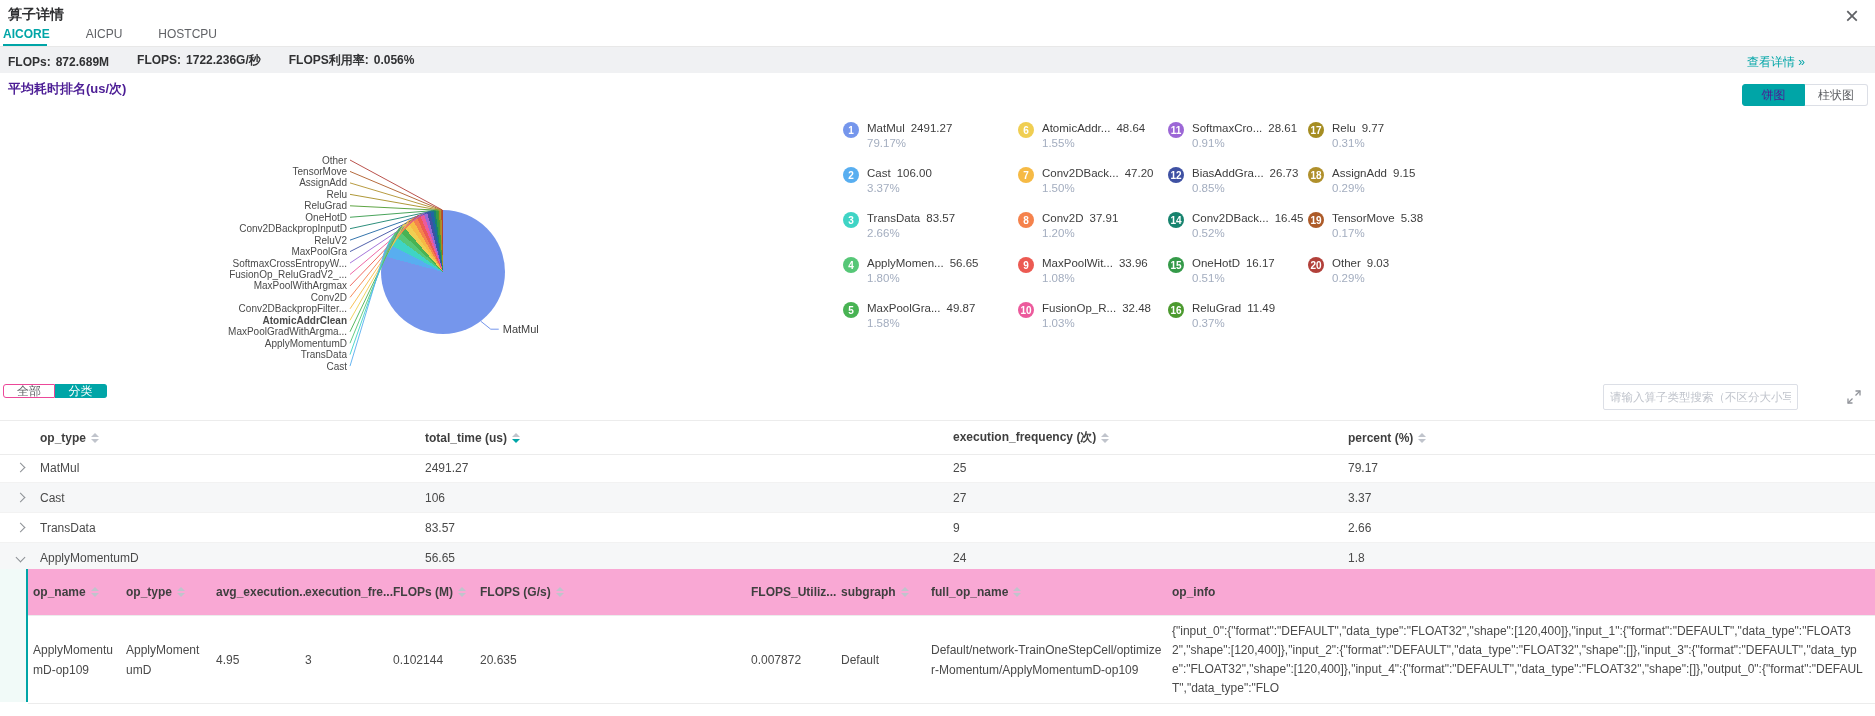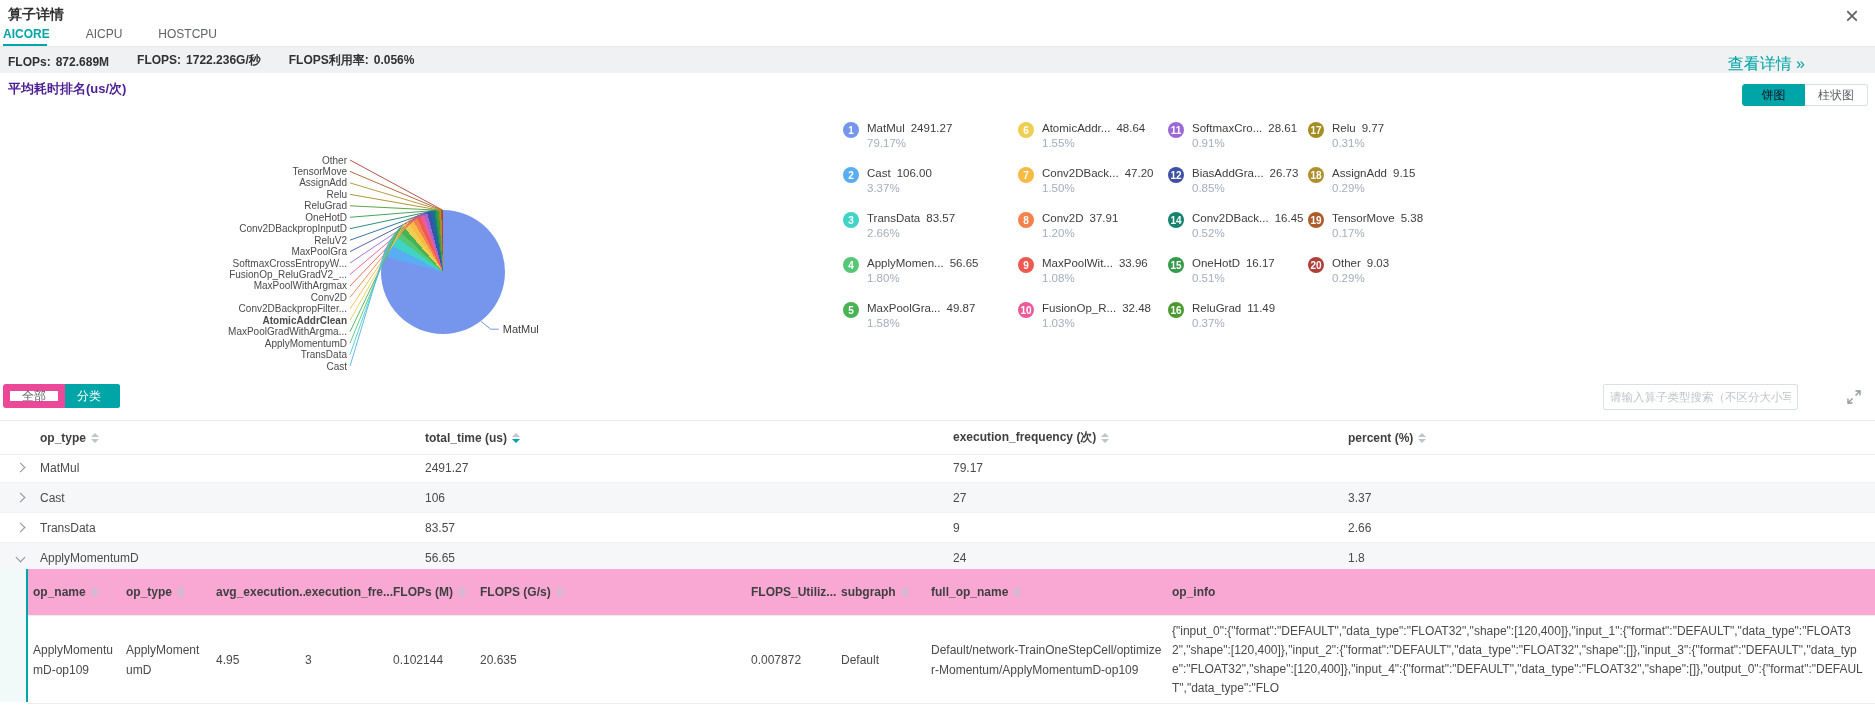--- a/index.html
+++ b/index.html
@@ -14,50 +14,50 @@
   .tab{display:inline-block;margin-right:36px;font-size:12px;color:#606266;cursor:pointer;}
   .tab.active{color:#00a5a7;font-weight:bold;}
   .tab-underline{left:3px;top:44px;width:44px;height:2px;background:#00a5a7;}
   .divider{left:0;top:46px;width:1875px;height:1px;background:#e8e8e8;}
 
   
   .stats-bar{left:0;top:47px;width:1875px;height:26px;background:#f0f1f3;display:flex;align-items:center;padding-left:8px;box-sizing:border-box;}
   .stat{margin-right:28px;font-size:12px;color:#303133;}
   .stat-lb{font-weight:bold;}
   .stat-vl{margin-left:5px;font-weight:bold;}
-  .detail-link{right:70px;top:54px;font-size:16px;color:#00a5a7;cursor:pointer;}
+  .detail-link{right:70px;top:54px;font-size:12px;color:#00a5a7;cursor:pointer;}
 
   
   .chart-title{left:8px;top:80px;font-size:13px;font-weight:bold;color:#4c1d95;}
   .toggle-group{right:7px;top:84px;display:flex;}
   .tg-btn{width:63px;height:22px;font-size:12px;display:flex;align-items:center;justify-content:center;cursor:pointer;
           border:1px solid #dcdfe6;color:#606266;background:#fff;box-sizing:border-box;}
-  .tg-btn.active{background:#00a5a7;border-color:#00a5a7;color:#0f172a;}
+  .tg-btn.active{background:#00a5a7;border-color:#00a5a7;color:#4c1d95;}
   .tg-btn:first-child{border-radius:3px 0 0 3px;}
   .tg-btn:last-child{border-radius:0 3px 3px 0;border-left:none;}
 
   
   #chart-area{left:0;top:95px;width:700px;height:300px;}
   #pie{position:absolute;left:381px;top:115px;width:124px;height:124px;border-radius:50%;}
   #lines{position:absolute;left:0;top:0;width:700px;height:300px;}
   .pie-label{position:absolute;left:0;width:347px;text-align:right;font-size:10px;color:#4a4a4a;line-height:11px;white-space:nowrap;}
   .callout-text{font-size:11px;fill:#404040;}
 
   
   #legend{left:843px;top:122px;display:grid;grid-template-columns:175px 150px 140px 170px;grid-template-rows:repeat(5,45px);grid-auto-flow:column;}
   .lg-item{display:flex;align-items:flex-start;cursor:pointer;}
   .lg-badge{width:16px;height:16px;border-radius:50%;color:#fff;font-size:10px;font-weight:bold;display:flex;align-items:center;justify-content:center;flex:none;margin-right:8px;}
   .lg-line1{font-size:11.5px;color:#3d3d3d;white-space:nowrap;}
   .lg-val{margin-left:6px;}
   .lg-pct{font-size:11.5px;color:#a3adbf;margin-top:3px;}
 
   
   .filter-group{left:3px;top:384px;display:flex;}
-  .f-btn{min-width:52px;height:24px;padding:0 12px;font-size:12px;display:flex;align-items:center;justify-content:center;cursor:pointer;
-         border:7px solid #ec4899;color:#606266;background:#fff;box-sizing:border-box;}
+  .f-btn{min-width:52px;height:14px;padding:0 12px;font-size:12px;display:flex;align-items:center;justify-content:center;cursor:pointer;
+         border:1px solid #ec4899;color:#606266;background:#fff;box-sizing:border-box;}
   .f-btn.active{background:#00a5a7;border-color:#00a5a7;color:#fff;}
   .f-btn:first-child{border-radius:3px 0 0 3px;}
   .f-btn:last-child{border-radius:0 3px 3px 0;border-left:none;}
   .search-input{left:1603px;top:384px;width:195px;height:26px;border:1px solid #dcdfe6;border-radius:2px;box-sizing:border-box;
                 font-size:11.5px;padding:0 6px;color:#606266;font-family:"Liberation Sans","DejaVu Sans",sans-serif;}
   .search-input::placeholder{color:#c0c4cc;}
   .expand-icon{right:13px;top:389px;width:16px;height:16px;cursor:pointer;}
 
   
   .sort{display:inline-flex;flex-direction:column;margin-left:5px;row-gap:2px;cursor:pointer;}
@@ -345,20 +345,21 @@
         </span>
       </div>
     </div>
   <div class="abs" id="outer-rows">
       <div class="orow">
         <div class="ocell">
           <span class="chev"></span>
         </div>
         <div class="ocell">MatMul</div>
         <div class="ocell">2491.27</div>
+        <div class="ocell">25</div>
         <div class="ocell">79.17</div>
       </div>
       <div class="orow alt">
         <div class="ocell">
           <span class="chev"></span>
         </div>
         <div class="ocell">Cast</div>
         <div class="ocell">106</div>
         <div class="ocell">27</div>
         <div class="ocell">3.37</div>

